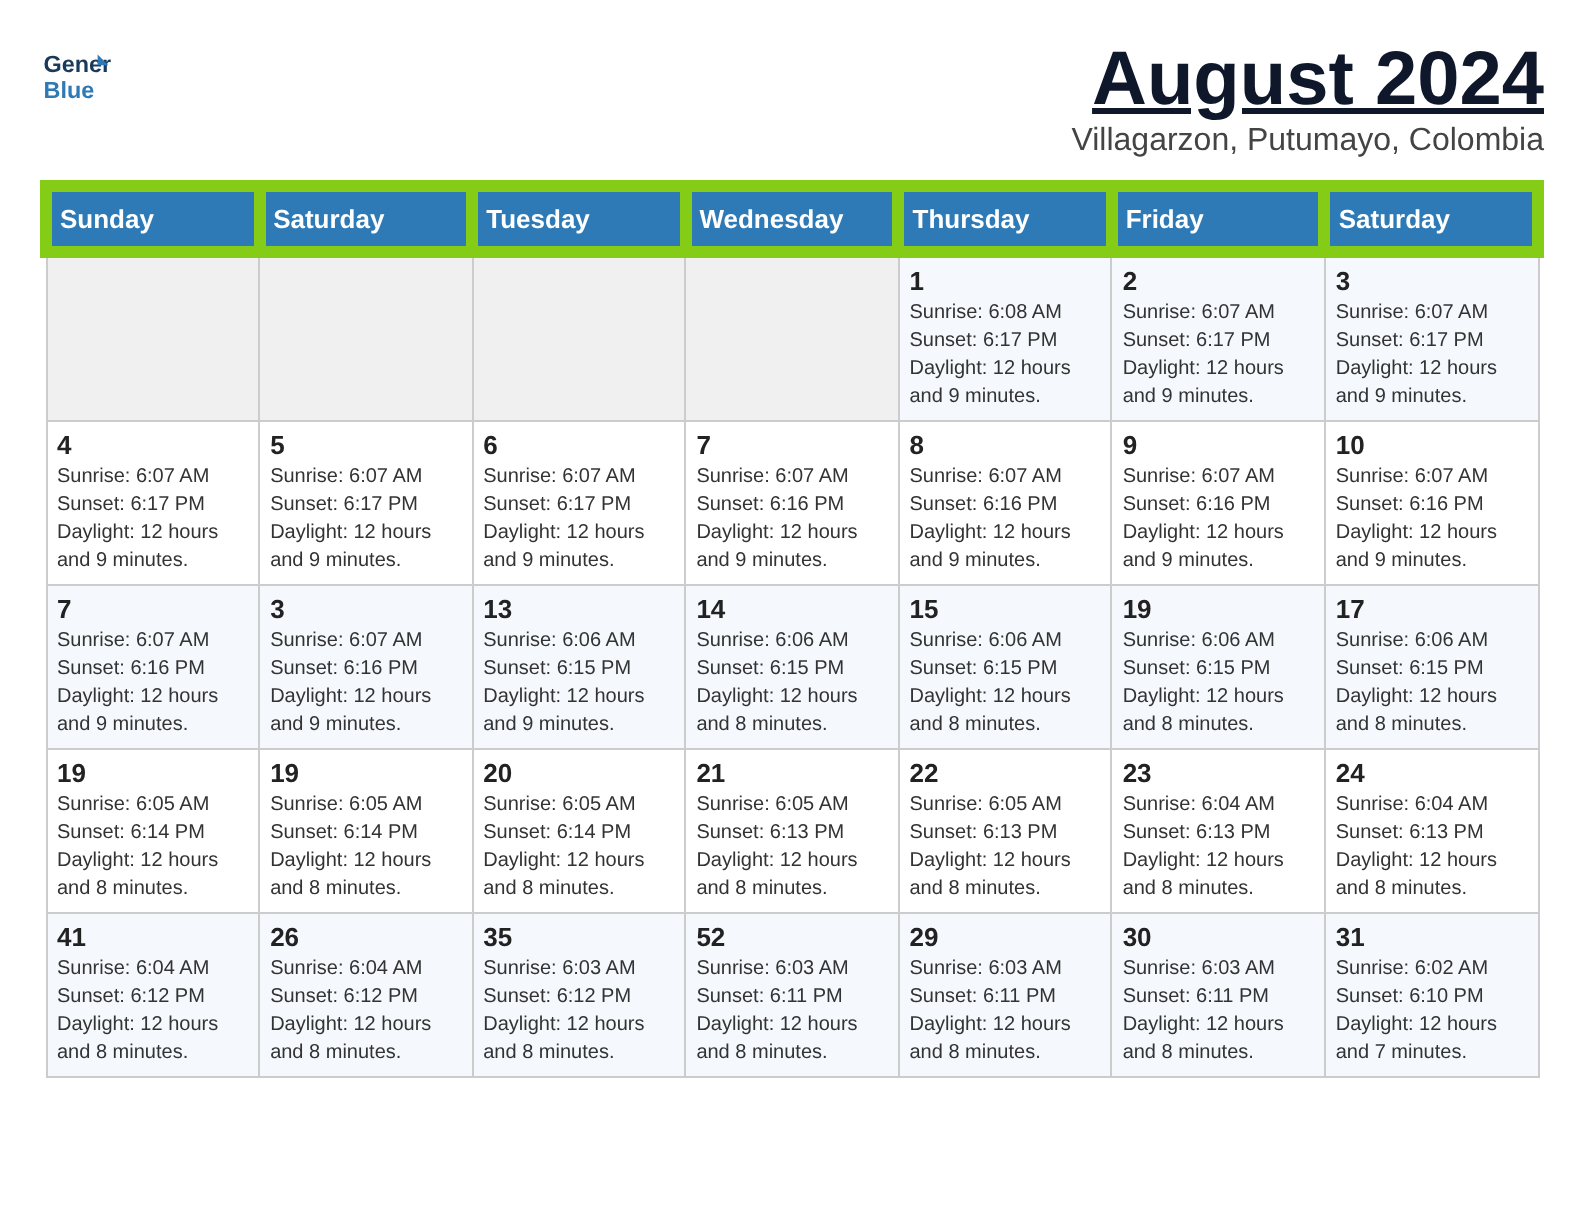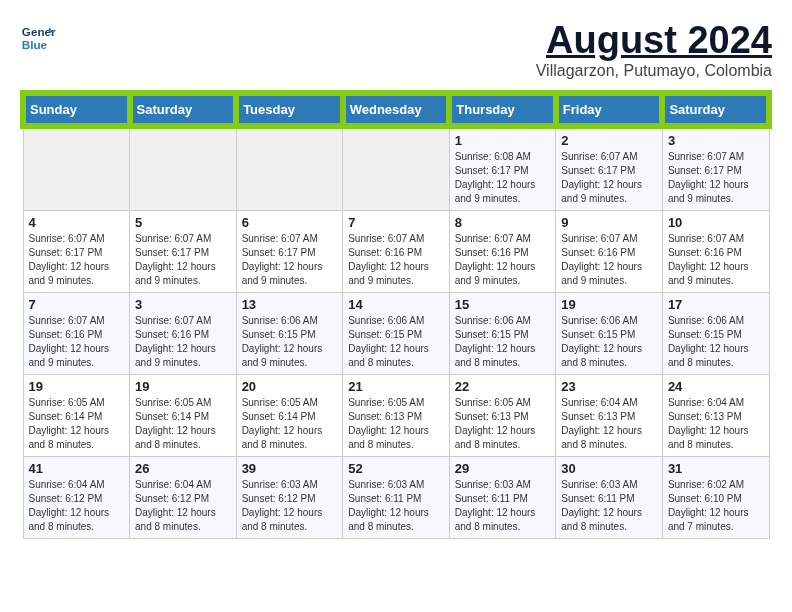--- a/index.html
+++ b/index.html
@@ -224,21 +224,21 @@
       <tr>
         <td>
           <span class="day-num">41</span>
           <div class="day-info">Sunrise: 6:04 AM<br>Sunset: 6:12 PM<br>Daylight: 12 hours<br>and 8 minutes.</div>
         </td>
         <td>
           <span class="day-num">26</span>
           <div class="day-info">Sunrise: 6:04 AM<br>Sunset: 6:12 PM<br>Daylight: 12 hours<br>and 8 minutes.</div>
         </td>
         <td>
-          <span class="day-num">39</span>
+          <span class="day-num">35</span>
           <div class="day-info">Sunrise: 6:03 AM<br>Sunset: 6:12 PM<br>Daylight: 12 hours<br>and 8 minutes.</div>
         </td>
         <td>
           <span class="day-num">52</span>
           <div class="day-info">Sunrise: 6:03 AM<br>Sunset: 6:11 PM<br>Daylight: 12 hours<br>and 8 minutes.</div>
         </td>
         <td>
           <span class="day-num">29</span>
           <div class="day-info">Sunrise: 6:03 AM<br>Sunset: 6:11 PM<br>Daylight: 12 hours<br>and 8 minutes.</div>
         </td>

